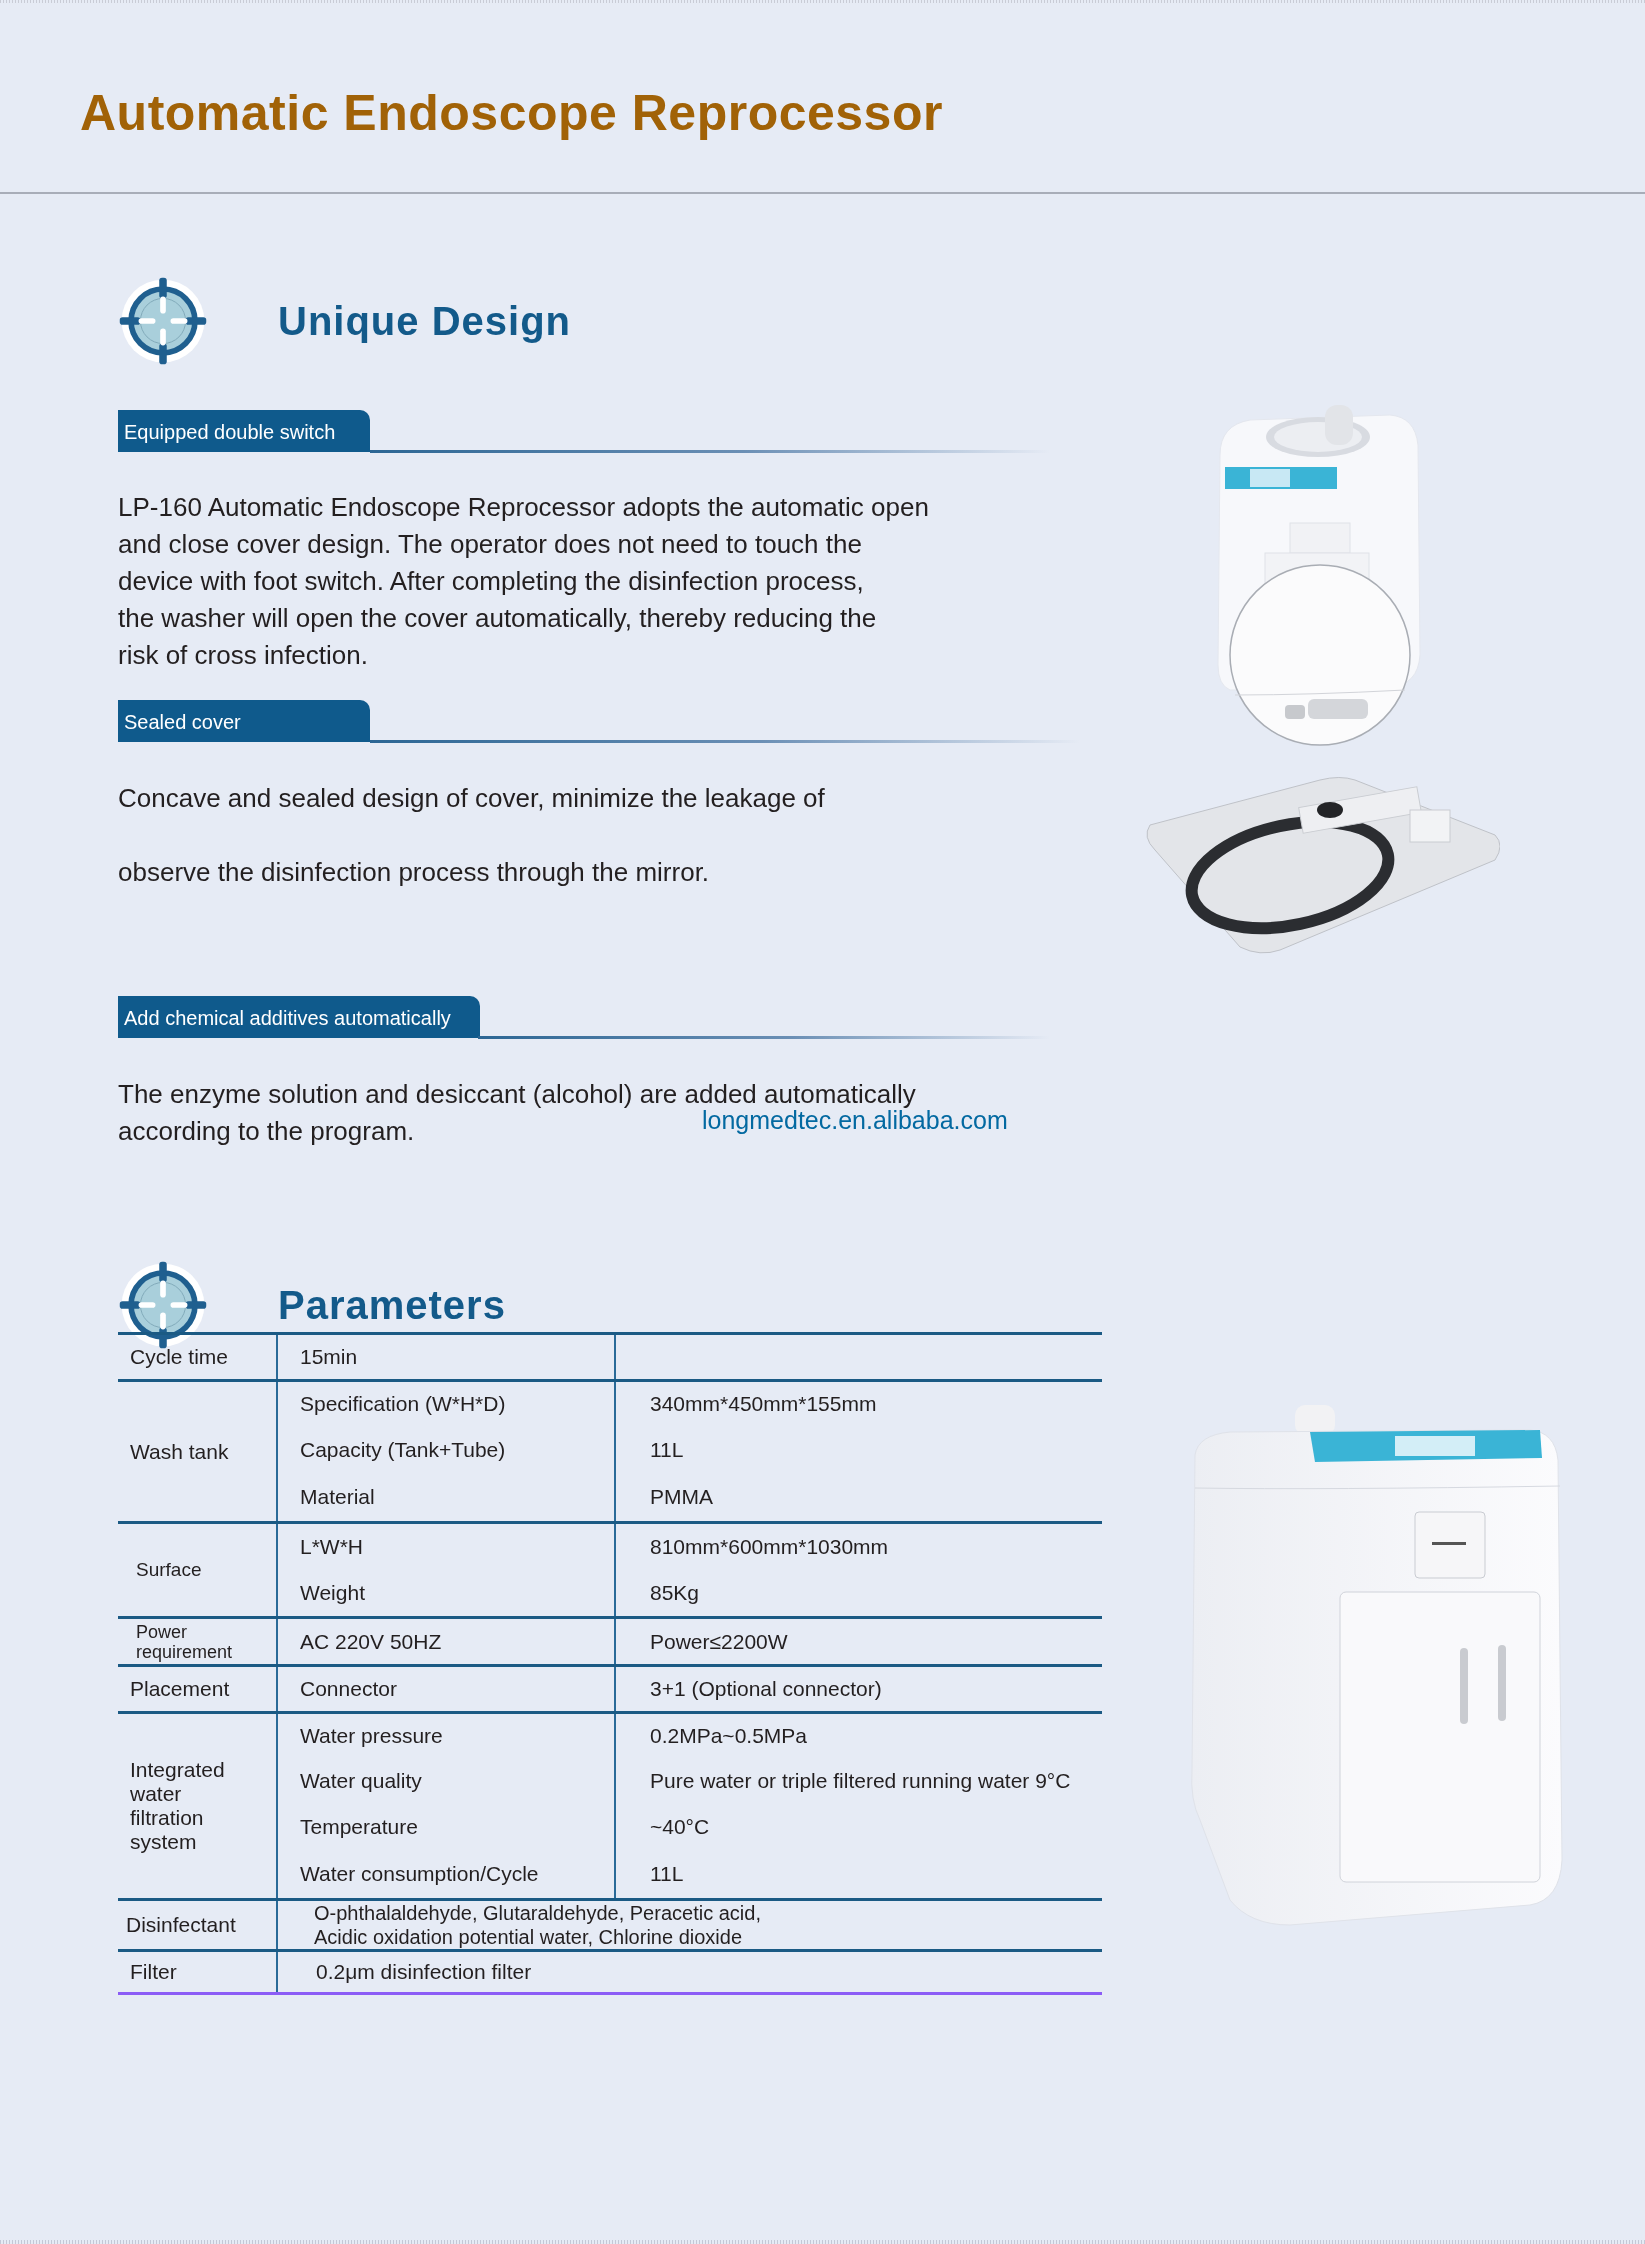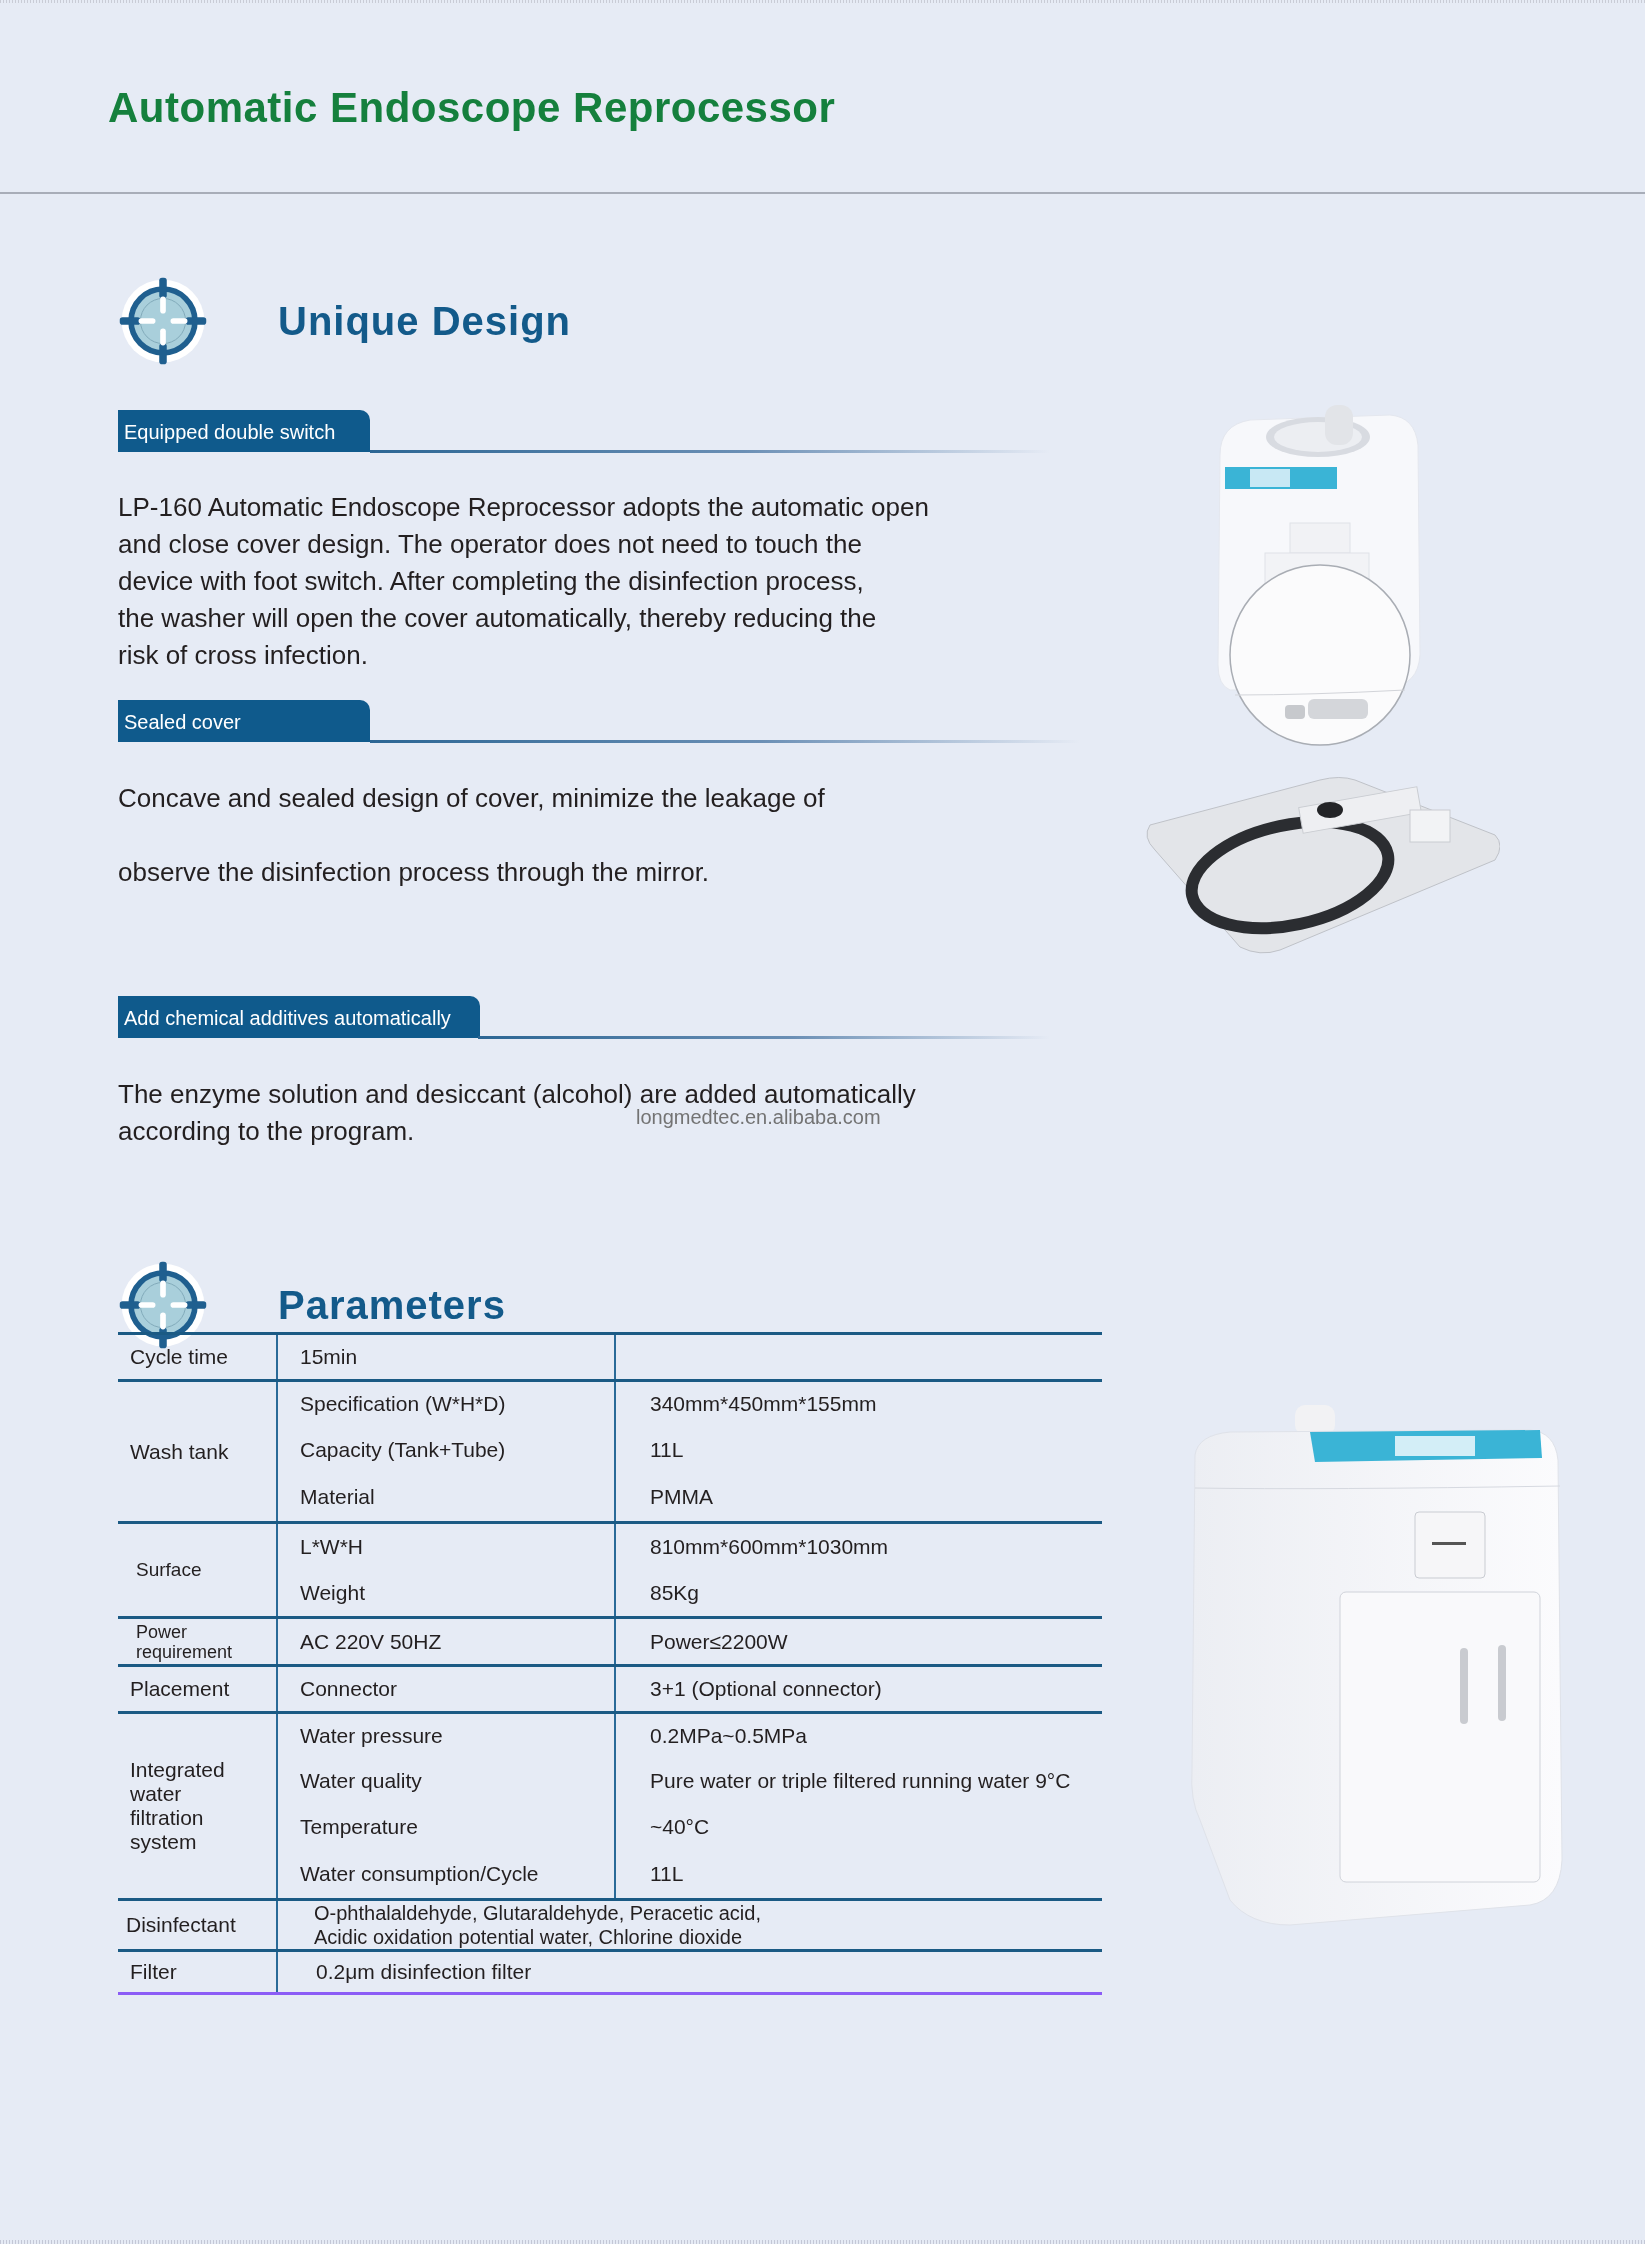--- a/index.html
+++ b/index.html
@@ -7,42 +7,42 @@
     width: 1645px; height: 2244px; position: relative; overflow: hidden;
     background: #e6ebf5;
     font-family: "Liberation Sans", sans-serif;
     color: #231f20;
   }
   .top-dots { position: absolute; left: 0; top: 0; width: 1645px; height: 3px;
     background: repeating-linear-gradient(90deg, #c9ccd6 0 1px, transparent 1px 3px); }
   .bottom-dots { position: absolute; left: 0; bottom: 0; width: 1645px; height: 4px;
     background: repeating-linear-gradient(90deg, #c4c8d6 0 1px, transparent 1px 3px); }
   .page-title {
-    position: absolute; left: 108px; top: 84px; margin: 0;
-    font-size: 42px; font-weight: bold; color: #15803d; letter-spacing: 0.5px;
+    position: absolute; left: 80px; top: 84px; margin: 0;
+    font-size: 50px; font-weight: bold; color: #a16207; letter-spacing: 0.5px;
   }
   .header-rule { position: absolute; left: 0; top: 192px; width: 1645px; height: 2px; background: #a8adb8; }
 
   .section-head { position: absolute; left: 116px; display: flex; align-items: center; gap: 48px; }
   .section-icon { width: 94px; height: 94px; }
   .section-title { margin: 0 0 0 20px; font-size: 40px; font-weight: bold; color: #135a8a; letter-spacing: 1px; }
 
   .feature-tab {
     position: absolute; left: 118px; height: 42px; background: #0f5a8c;
     color: #fff; font-size: 20px; line-height: 44px; padding: 0 6px;
     border-top-right-radius: 10px; box-sizing: border-box; white-space: nowrap;
   }
   .feature-rule {
     position: absolute; height: 3px;
     background: linear-gradient(90deg, #2c6694 0%, #6b8fb5 55%, rgba(230,235,245,0) 100%);
   }
   .feature-text {
     position: absolute; left: 118px; margin: 0; font-size: 26px; line-height: 37px; color: #231f20;
   }
-  .watermark { position: absolute; left: 636px; top: 1106px; font-size: 20px; color: #737373; }
+  .watermark { position: absolute; left: 702px; top: 1106px; font-size: 25px; color: #0369a1; }
 
   .product-img { position: absolute; }
 
   
   .param-table { position: absolute; left: 118px; top: 1332px; width: 984px; border-collapse: collapse; }
   .param-table td { vertical-align: middle; padding: 0; font-size: 21px; color: #231f20; }
   .param-table tr.group { border-top: 3px solid #1b5a84; }
   .param-table tr.last { border-bottom: 3px solid #8b5cf6; }
   .param-table td.c1 { width: 140px; border-right: 2px solid #2a6a98; padding-left: 12px; }
   .param-table td.c2 { width: 314px; border-right: 2px solid #2a6a98; padding-left: 22px; }

